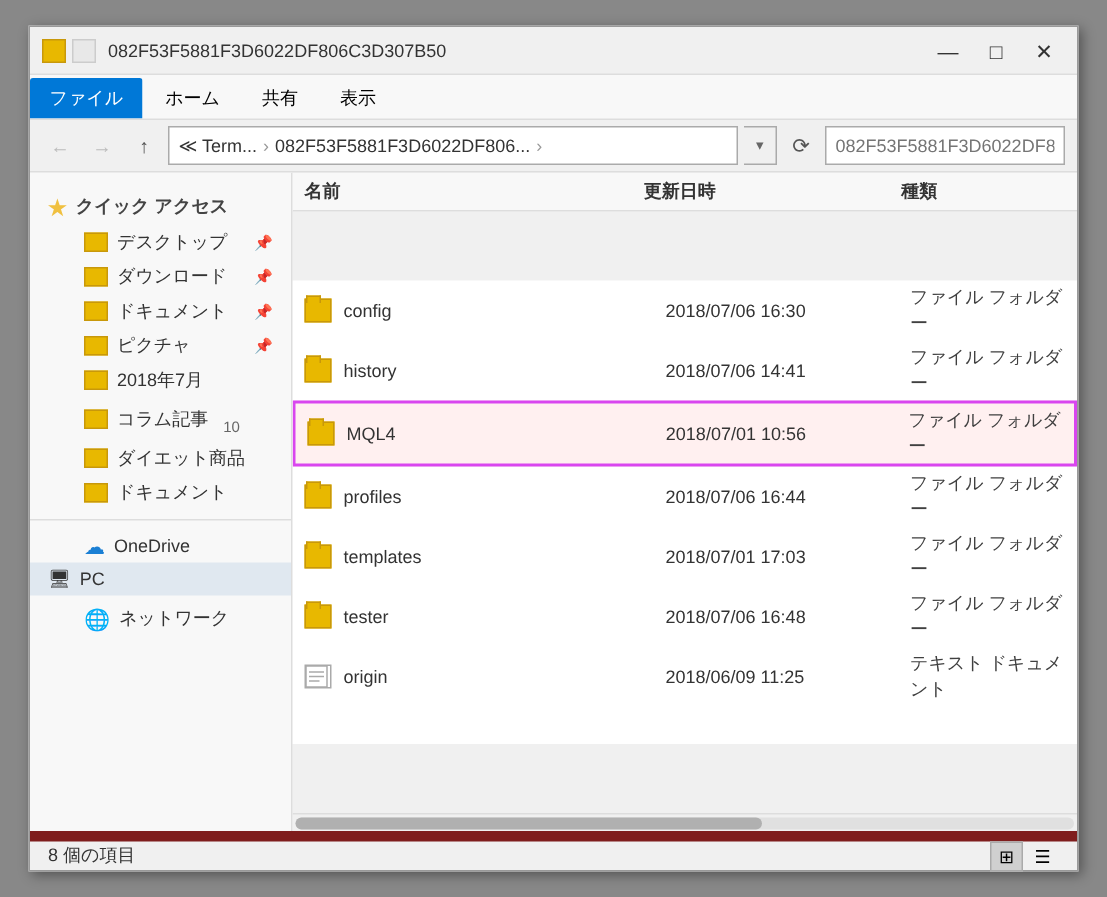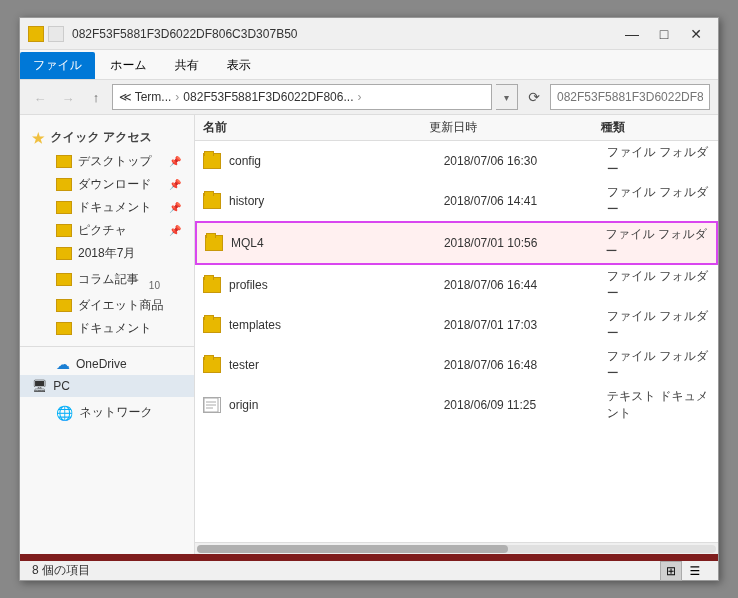--- a/index.html
+++ b/index.html
@@ -244,32 +244,33 @@
       font-size: 12px;
       color: #333;
       background: #e0e8f0;
     }
     
     .content-area {
       flex: 1;
       display: flex;
       flex-direction: column;
       overflow: hidden;
+      gap: 46px;
     }
     .content-header {
       display: flex;
       padding: 4px 8px;
       background: #f8f8f8;
       border-bottom: 1px solid #ddd;
       font-size: 12px;
       color: #555;
       gap: 8px;
     }
     .col-name { flex: 2; font-weight: 600; color: #333; }
-    .col-date { flex: 1.5; font-weight: 400; color: #333; }
+    .col-date { flex: 1.5; font-weight: 700; color: #333; }
     .col-type { flex: 1; font-weight: 600; color: #333; }
     .file-list {
       flex: 1;
       overflow-y: auto;
       background: white;
     }
     .file-row {
       display: flex;
       align-items: center;
       padding: 3px 8px;

